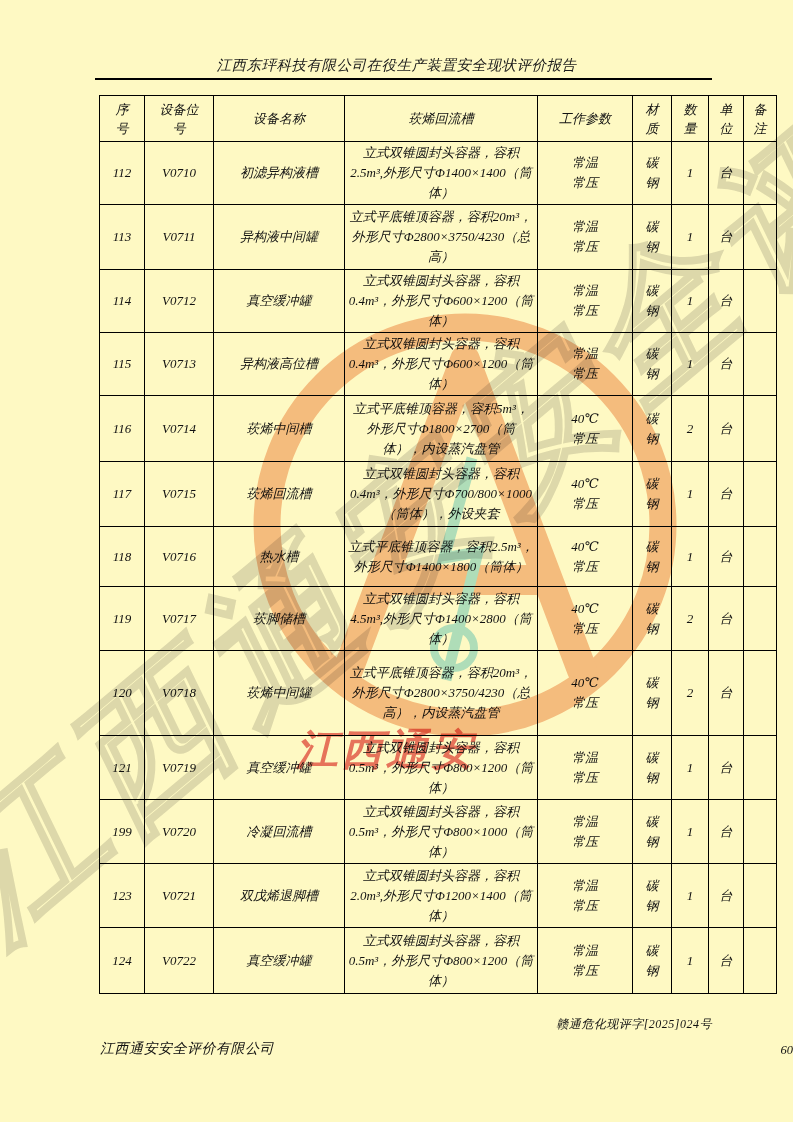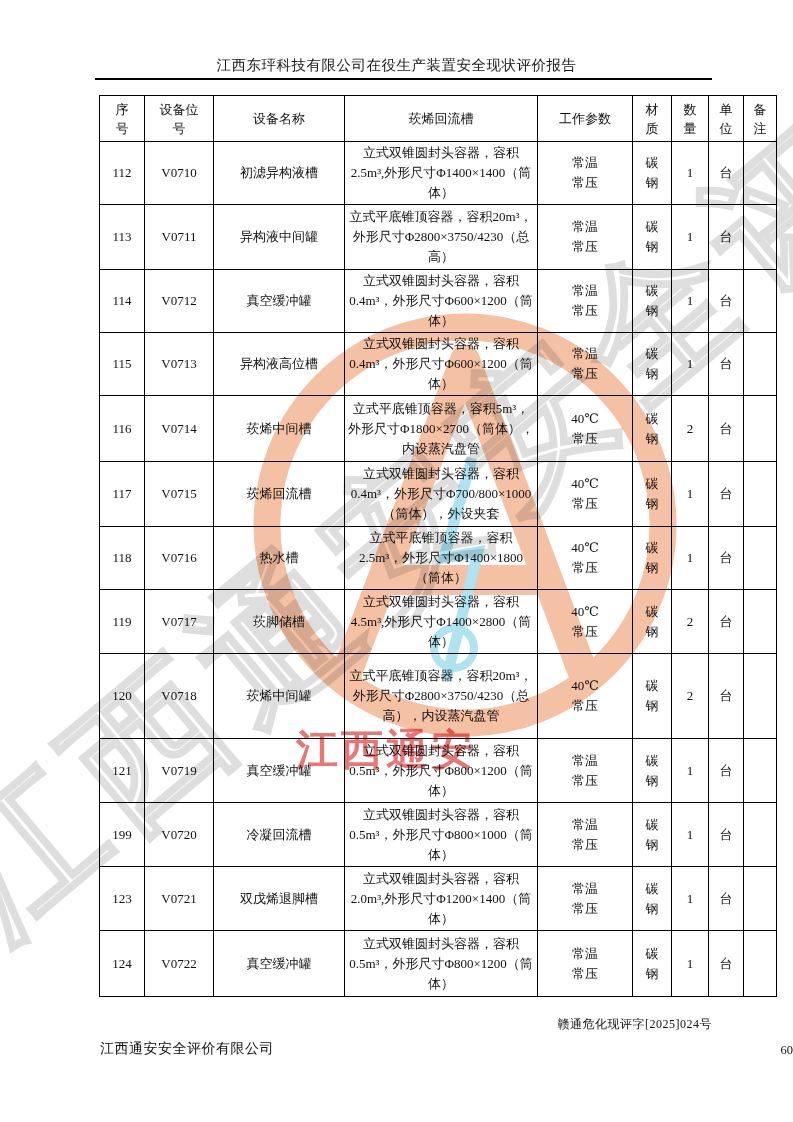--- a/index.html
+++ b/index.html
@@ -1,23 +1,24 @@
 <!DOCTYPE html>
 <html><head>
 <meta charset="utf-8">
 <style>
   html,body{margin:0;padding:0;background:#9a9a9a;}
   .page{
     position:relative;
     width:793px;height:1122px;
-    background:#ffffff;
+    background:#fef9c3;
     margin:0 auto;
     overflow:hidden;
     font-family:"Liberation Serif","DejaVu Serif",serif;
     color:#111;
+    font-style:italic;
   }
   .doc-title{
     position:absolute;top:56px;left:0;width:100%;
     text-align:center;font-size:14.5px;letter-spacing:.5px;
     color:#1a1a1a;
   }
   .title-rule{
     position:absolute;top:78px;left:95px;width:617px;height:0;
     border-top:2px solid #000;
   }

